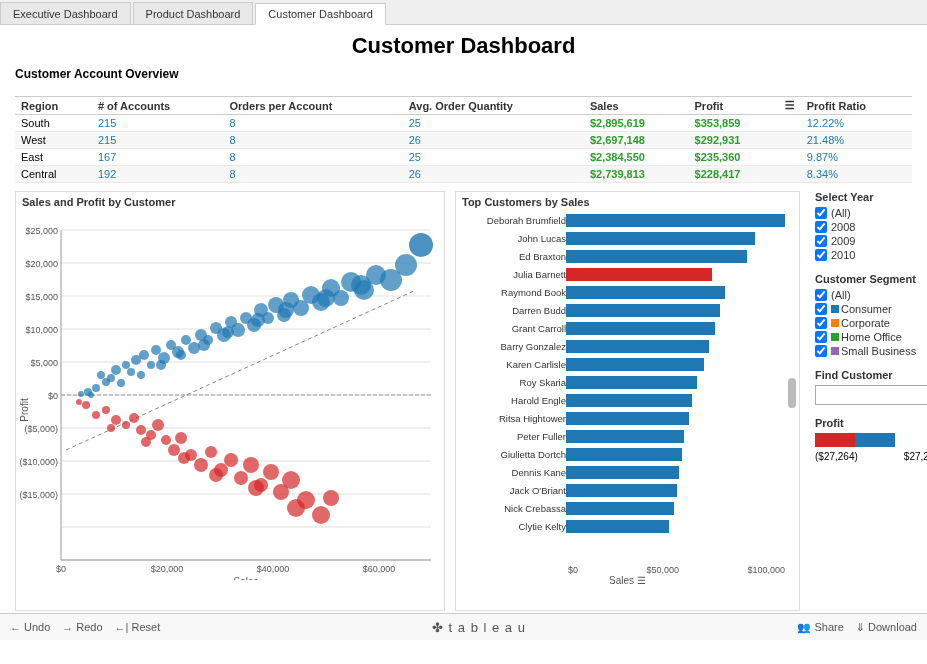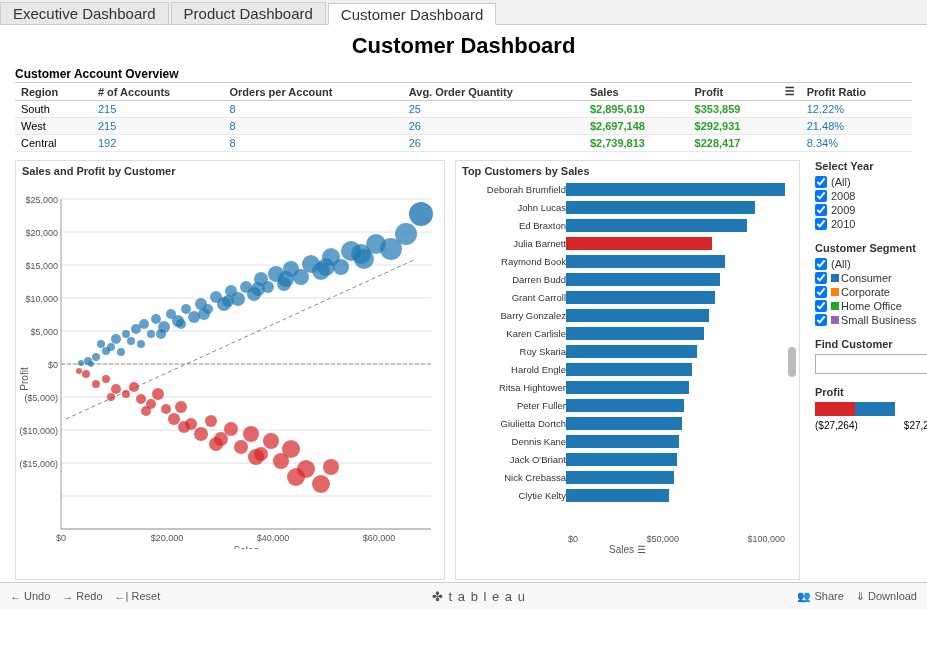--- a/index.html
+++ b/index.html
@@ -12,21 +12,21 @@
       background: #f0f0f0;
       height: 25px;
       align-items: flex-end;
     }
     .tab {
       padding: 3px 12px;
       border: 1px solid #ccc;
       border-bottom: none;
       background: #e8e8e8;
       cursor: pointer;
-      font-size: 15px;
+      font-size: 11px;
       color: #333;
       height: 22px;
       display: flex;
       align-items: center;
       margin-right: 2px;
     }
     .tab.active {
       background: #fff;
       border-bottom: 1px solid #fff;
       margin-bottom: -1px;
@@ -43,21 +43,21 @@
       font-size: 22px;
       font-weight: bold;
       margin-bottom: 8px;
       color: #000;
     }
 
     
     .section-title {
       font-weight: bold;
       font-size: 12px;
-      margin-bottom: 1px;
+      margin-bottom: 15px;
     }
 
     .account-table {
       width: 100%;
       border-collapse: collapse;
       font-size: 11px;
       margin-bottom: 8px;
     }
     .account-table th {
       border-bottom: 1px solid #ccc;
@@ -247,20 +247,30 @@
     </tr>
           <tr>
       <td>West</td>
       <td class="link">215</td>
       <td class="link">8</td>
       <td class="link">26</td>
       <td class="profit-pos">$2,697,148</td>
       <td class="profit-pos">$292,931</td>
       <td></td>
       <td class="ratio">21.48%</td>
+    </tr>
+          <tr>
+      <td>East</td>
+      <td class="link">167</td>
+      <td class="link">8</td>
+      <td class="link">25</td>
+      <td class="profit-pos">$2,384,550</td>
+      <td class="profit-pos">$235,360</td>
+      <td></td>
+      <td class="ratio">9.87%</td>
     </tr>
           <tr>
       <td>Central</td>
       <td class="link">192</td>
       <td class="link">8</td>
       <td class="link">26</td>
       <td class="profit-pos">$2,739,813</td>
       <td class="profit-pos">$228,417</td>
       <td></td>
       <td class="ratio">8.34%</td>

